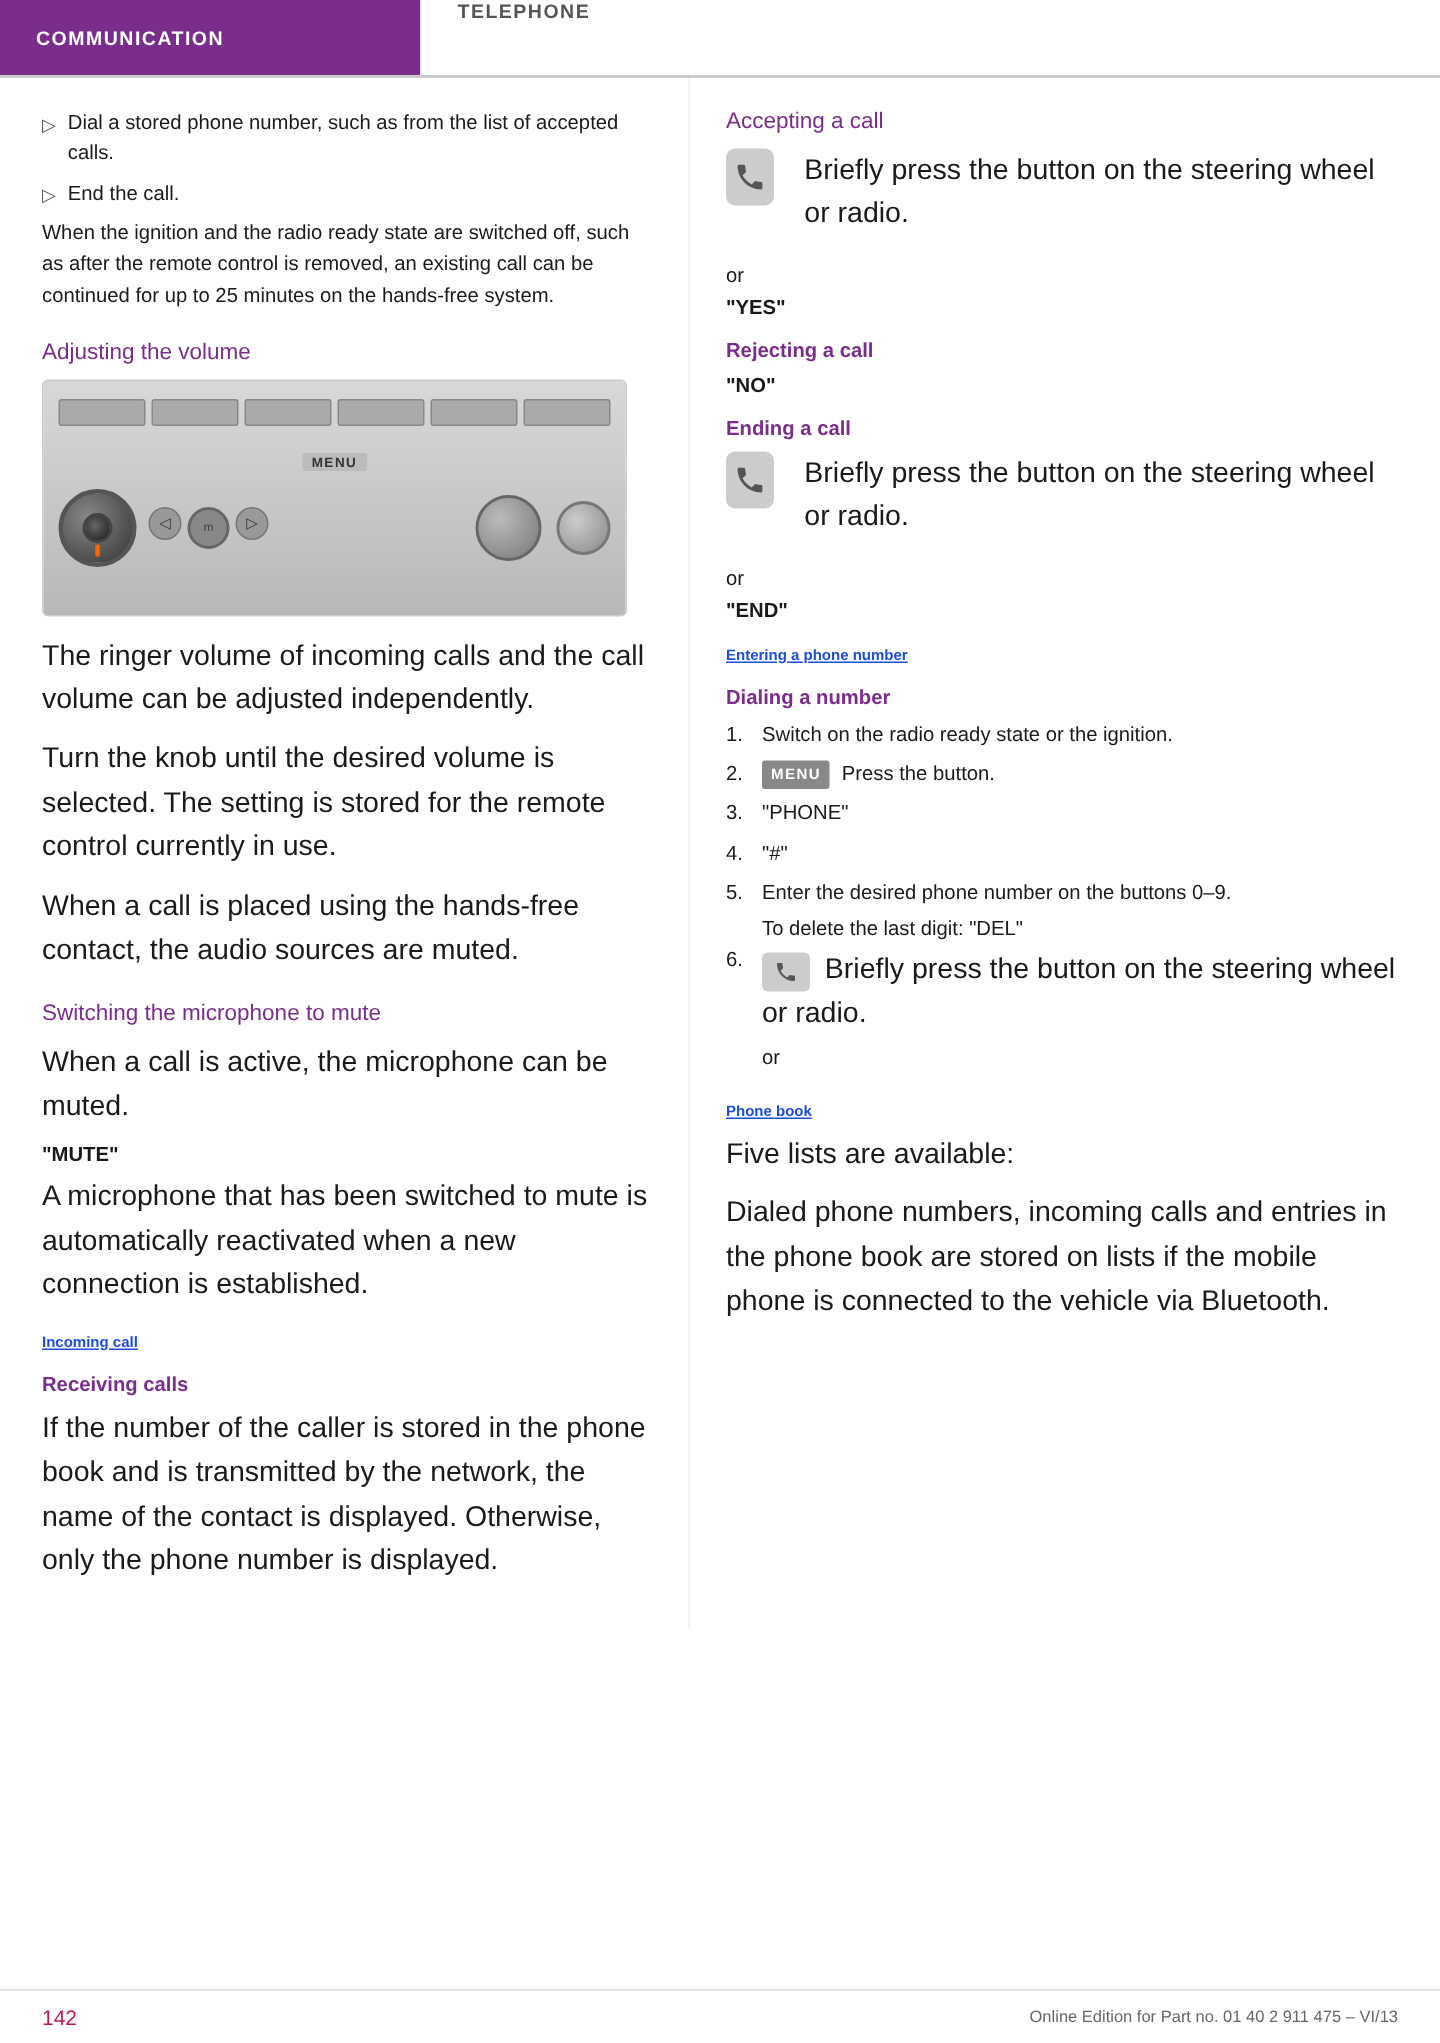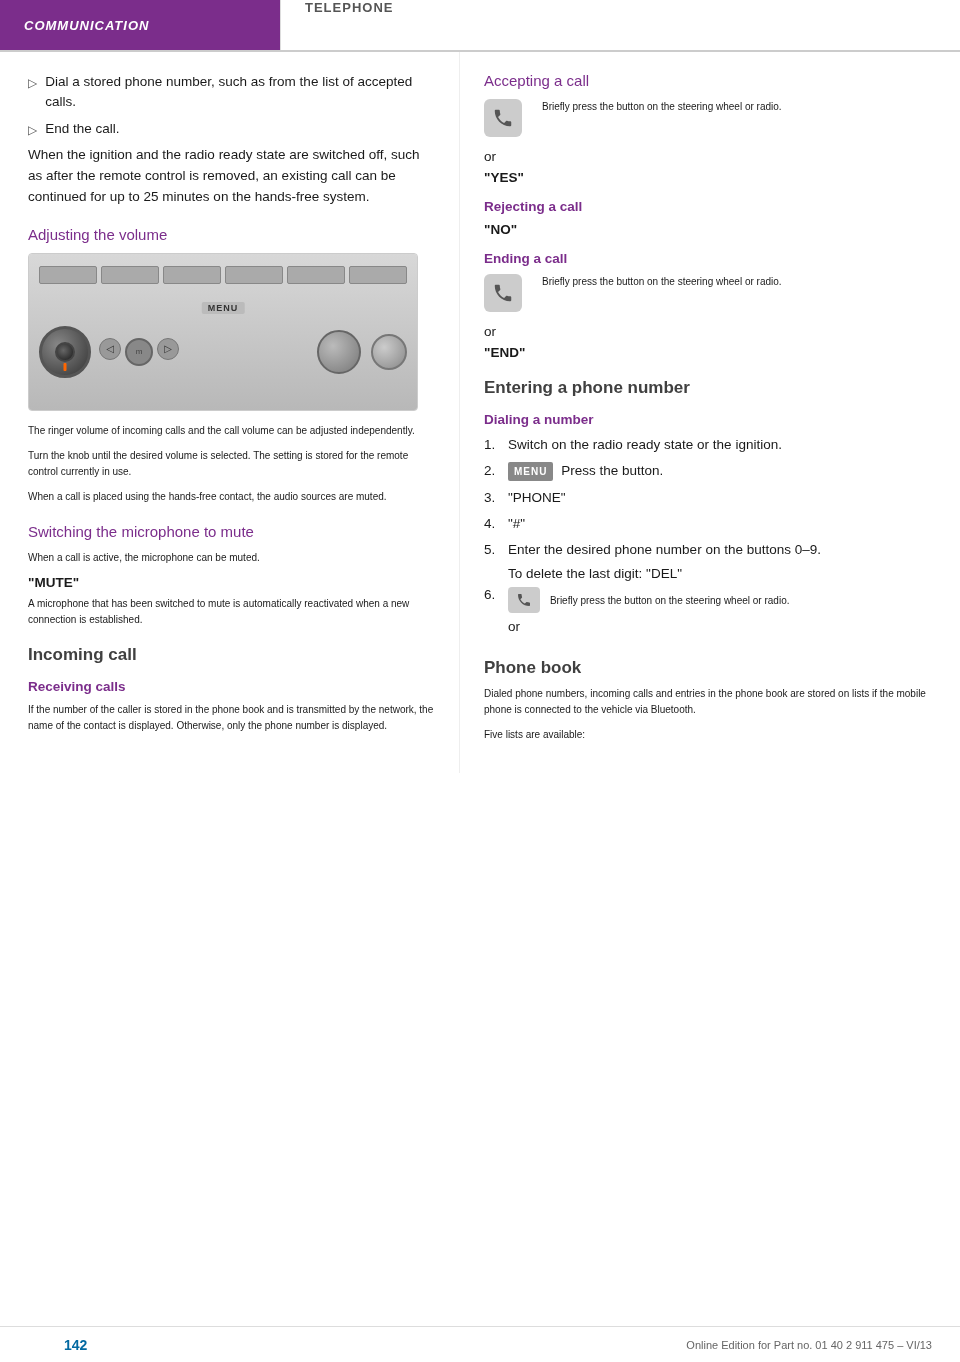--- a/index.html
+++ b/index.html
@@ -23,21 +23,20 @@
     .header-comm {
       background: #7B2D8B;
       color: #fff;
       font-size: 13px;
       font-weight: bold;
       letter-spacing: 1px;
       padding: 15px 24px;
       display: flex;
       align-items: center;
       min-width: 280px;
-      font-style: italic;
     }
     .header-tab {
       color: #555;
       font-size: 13px;
       font-weight: bold;
       letter-spacing: 1px;
       padding: 0 24px;
       display: flex;
       border-left: 1px solid #ddd;
     }
@@ -212,21 +211,21 @@
     }
     .console-right-knob2 {
       width: 36px;
       height: 36px;
       border-radius: 50%;
       background: radial-gradient(circle at 35% 35%, #ccc, #888);
       border: 2px solid #777;
     }
 
     .body-text {
-      font-size: 10px;
+      font-size: 19px;
       line-height: 1.55;
       margin-bottom: 10px;
     }
 
     .mute-text {
       font-size: 13.5px;
       font-weight: bold;
       margin: 6px 0;
     }
 
@@ -334,38 +333,38 @@
       height: 36px;
       border-top: 1px solid #ddd;
       display: flex;
       align-items: center;
       padding: 0 28px;
       font-size: 11px;
       color: #555;
     }
     .page-num {
       font-size: 14px;
-      font-weight: bold;
-      color: #0369a1;
+      font-weight: normal;
+      color: #be185d;
       margin-right: 20px;
-      margin-left: 36px;
     }
     .footer-text {
       flex: 1;
       text-align: right;
       font-size: 11px;
       color: #666;
     }
 
     .section-heading-black {
-      color: #404040;
-      font-size: 17px;
+      color: #1d4ed8;
+      font-size: 10px;
       font-weight: bold;
       margin-bottom: 8px;
       margin-top: 18px;
+      text-decoration: underline;
     }
 
     .clearfix::after {
       content: '';
       display: table;
       clear: both;
     }
   </style>
 </head>
 <body>
@@ -518,22 +517,22 @@
               <path d="M6.6 10.8c1.4 2.8 3.8 5.1 6.6 6.6l2.2-2.2c.3-.3.7-.4 1-.2 1.1.4 2.3.6 3.6.6.6 0 1 .4 1 1V20c0 .6-.4 1-1 1-9.4 0-17-7.6-17-17 0-.6.4-1 1-1h3.5c.6 0 1 .4 1 1 0 1.3.2 2.5.6 3.6.1.3 0 .7-.2 1L6.6 10.8z"></path>
             </svg>
           </span>
           <span class="body-text" style="display:inline;">Briefly press the button on the steering wheel or radio.</span>
         </span>
         <p class="or-text">or</p>
       </div>
     </div>
 
     <div class="section-heading-black">Phone book</div>
+    <p class="body-text">Five lists are available:</p>
     <p class="body-text">Dialed phone numbers, incoming calls and entries in the phone book are stored on lists if the mobile phone is connected to the vehicle via Bluetooth.</p>
-    <p class="body-text">Five lists are available:</p>
 
   </div>
 
 </div>
 
 <div class="footer">
   <span class="page-num">142</span>
   <span class="footer-text">Online Edition for Part no. 01 40 2 911 475 – VI/13</span>
 </div>
 

